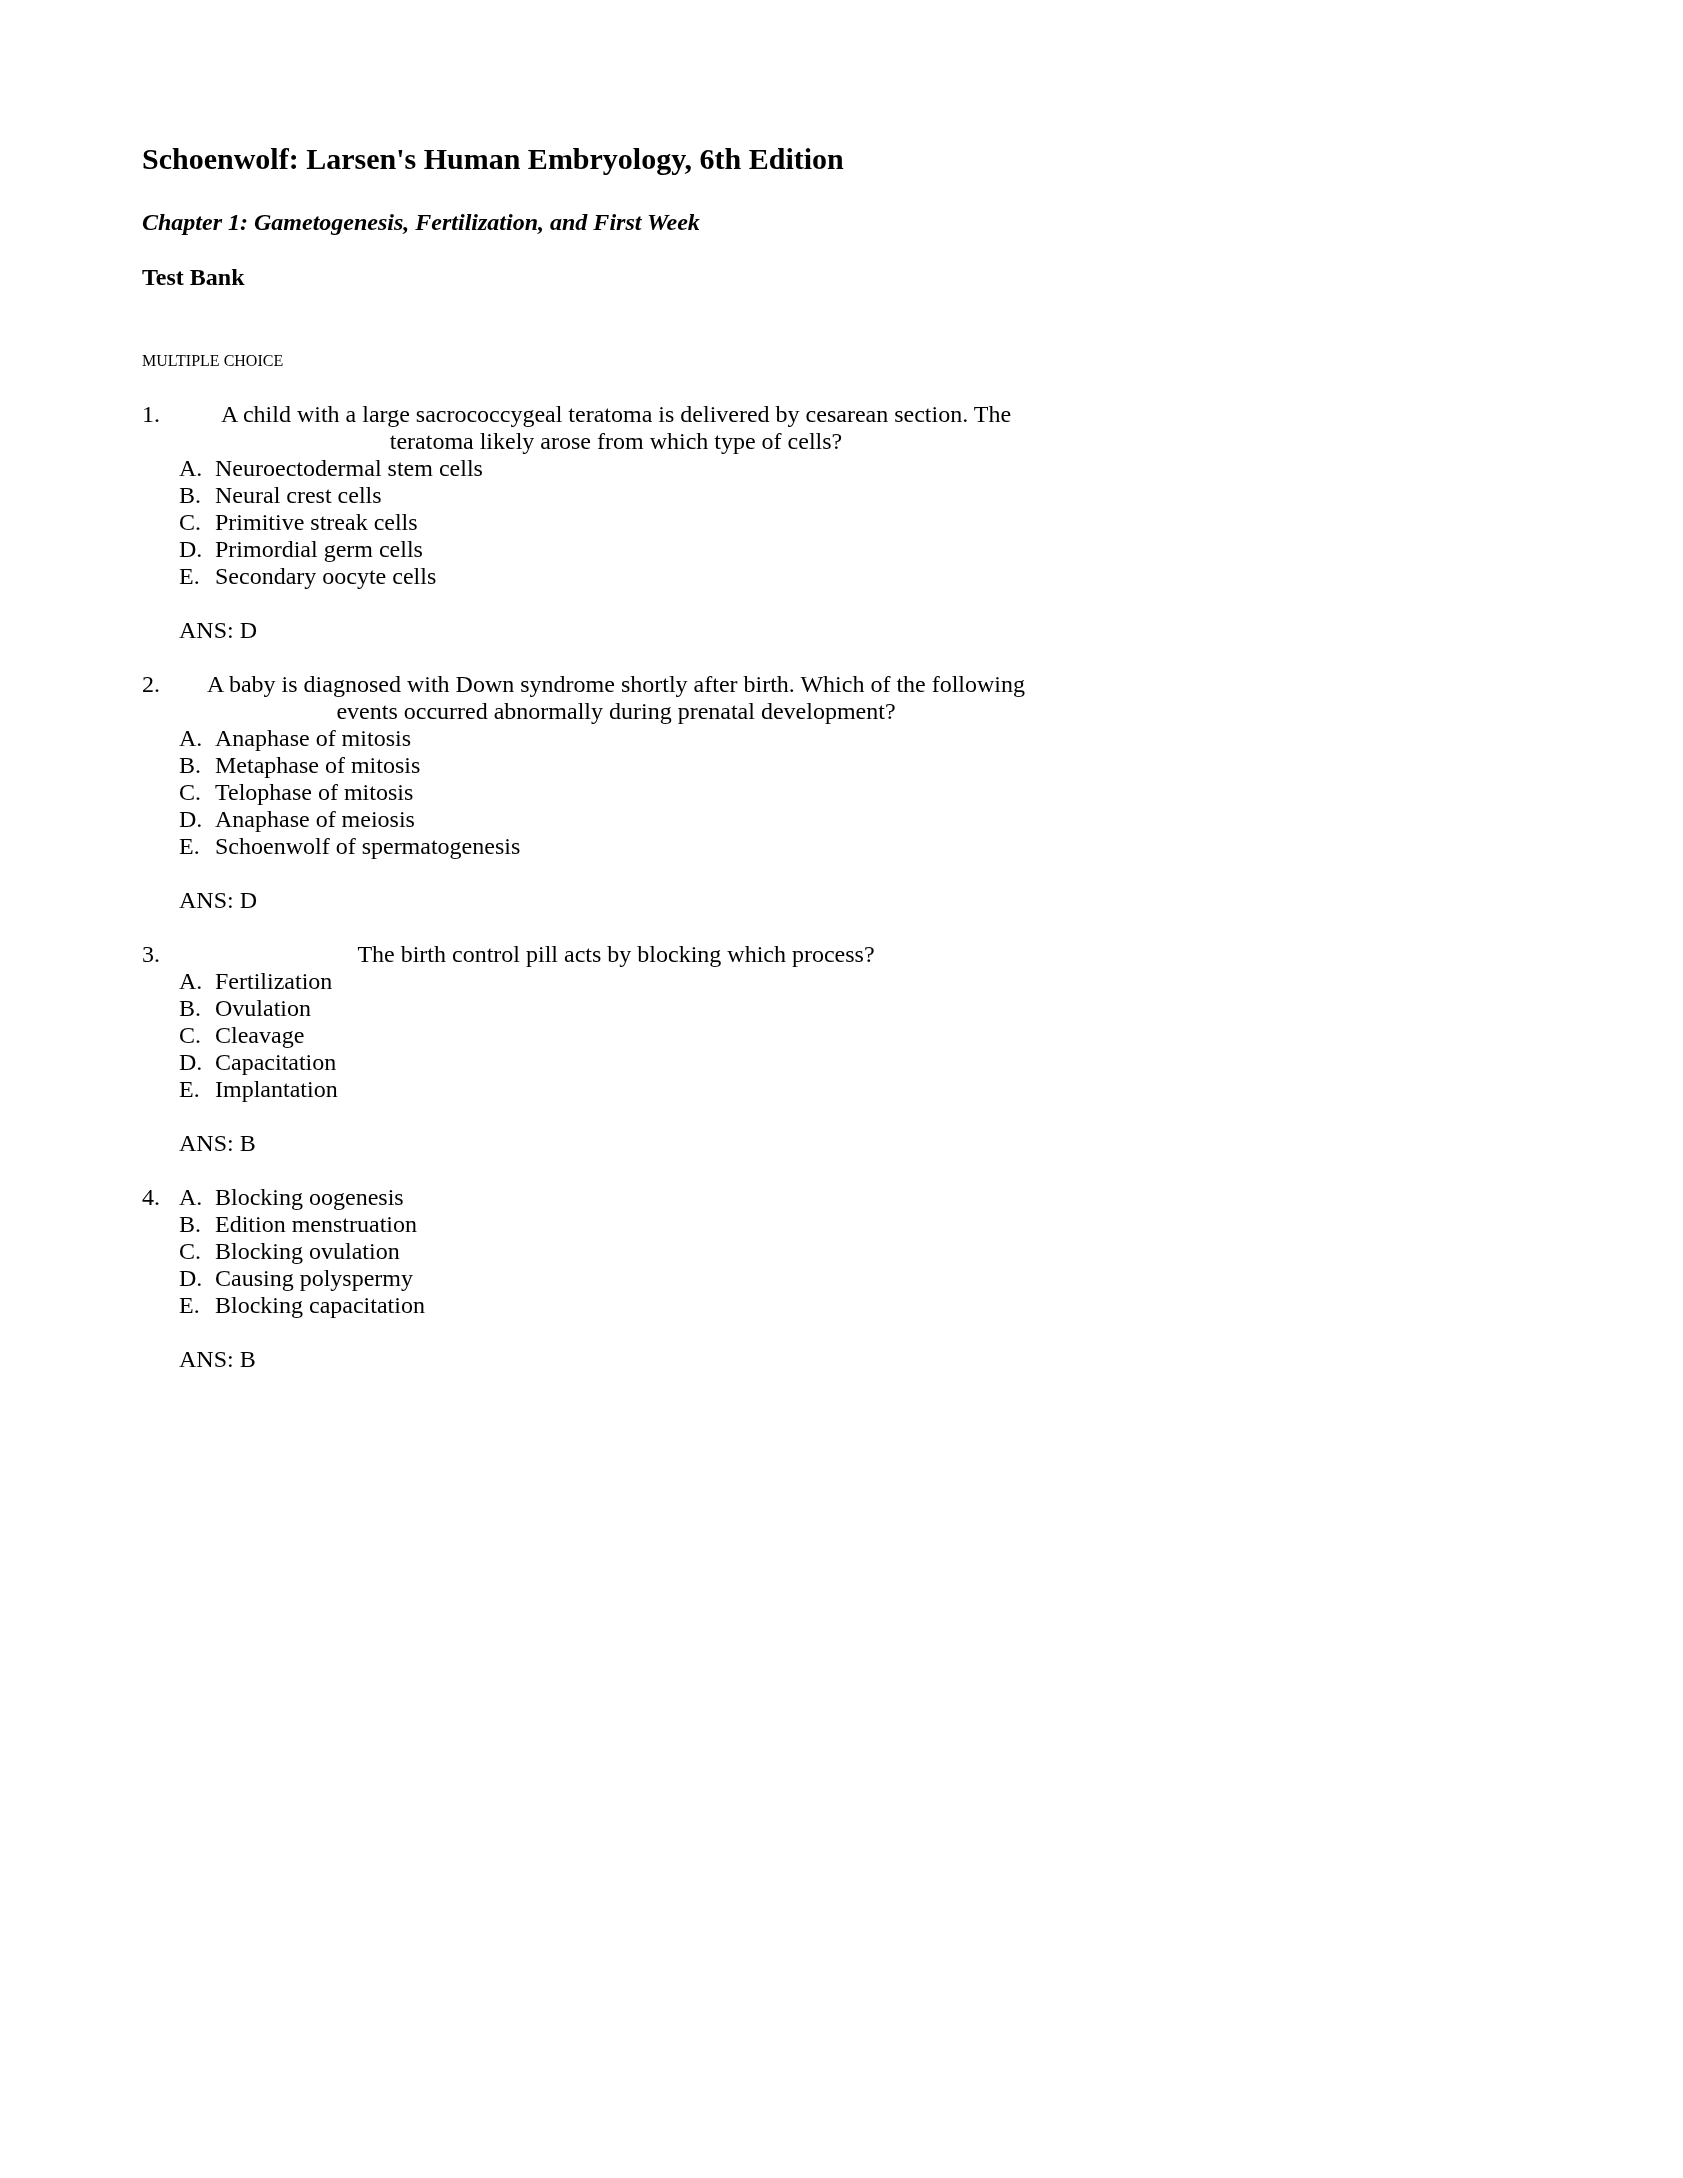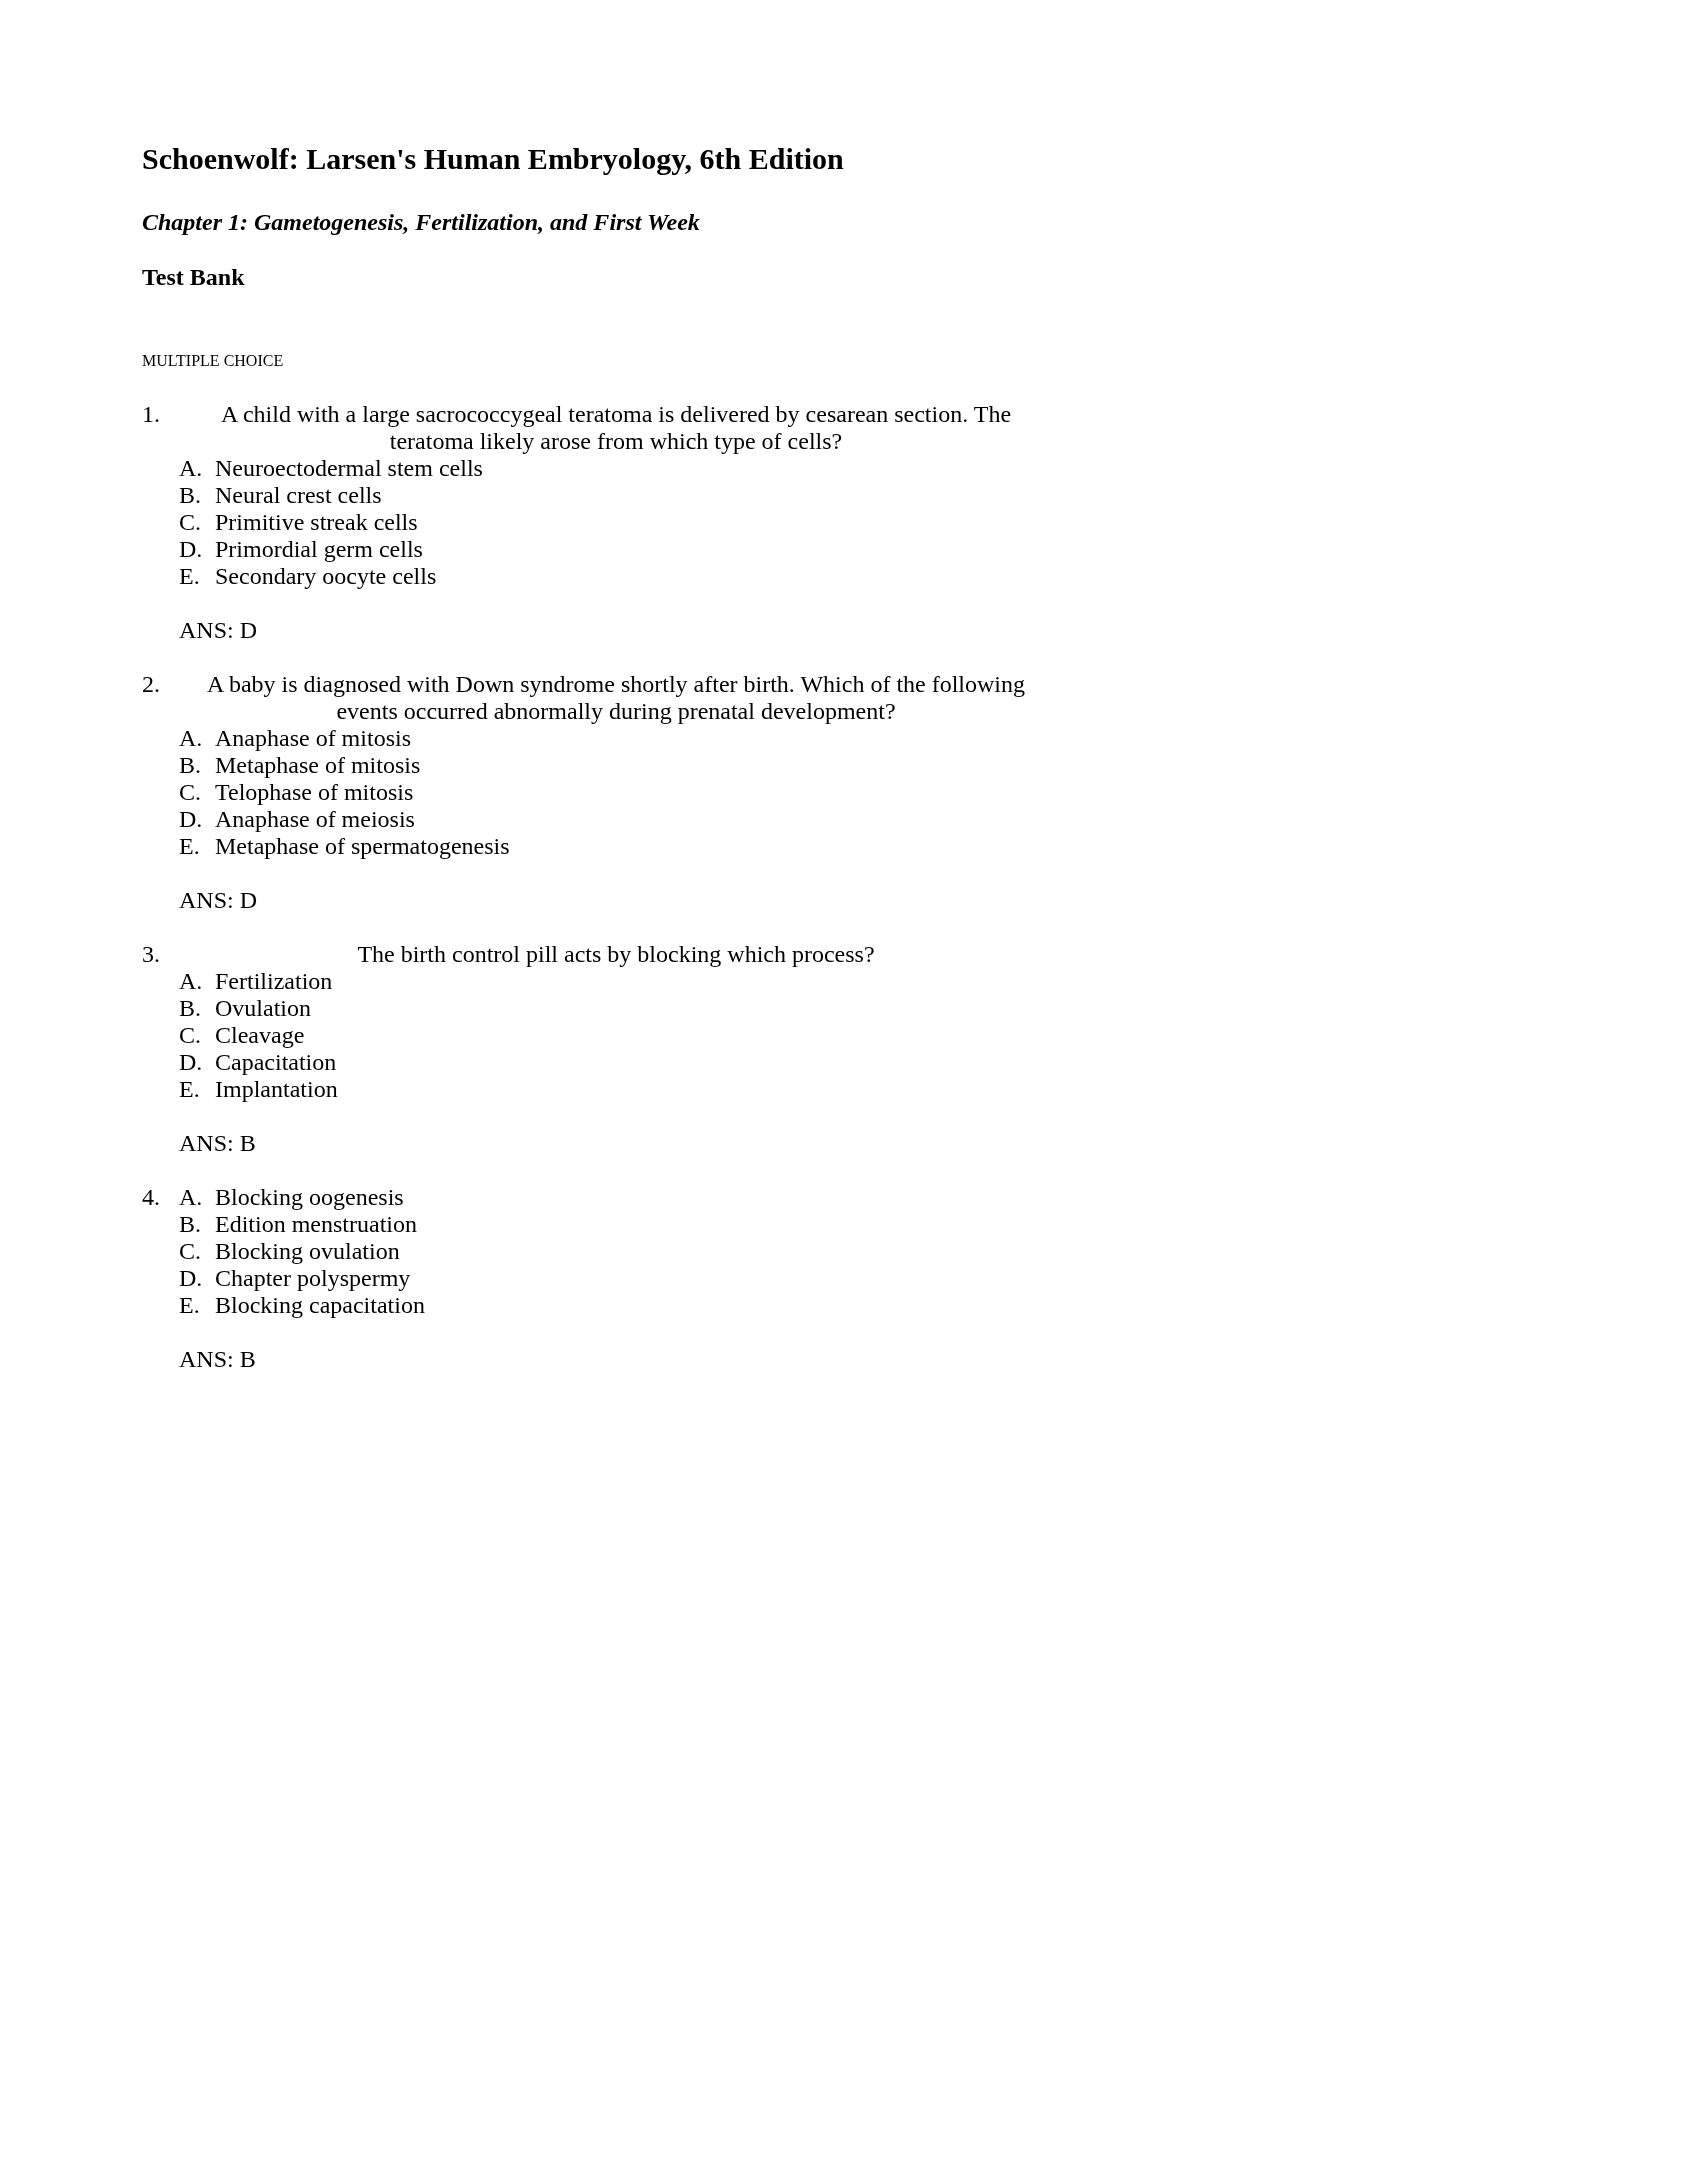--- a/index.html
+++ b/index.html
@@ -142,21 +142,21 @@
     <span class="c-text">Telophase of mitosis</span>
   </div>
 
   <div class="choice">
     <span class="c-letter">D.</span>
     <span class="c-text">Anaphase of meiosis</span>
   </div>
 
   <div class="choice">
     <span class="c-letter">E.</span>
-    <span class="c-text">Metaphase of spermatogenesis</span>
+    <span class="c-text">Schoenwolf of spermatogenesis</span>
   </div>
 </div>
       <div class="answer">ANS: D</div>
     </div>
   </div>
 
   <div class="question">
     <span class="q-num">3.</span>
     <div class="q-body">
       <div class="q-text">The birth control pill acts by blocking which process?</div>
@@ -204,21 +204,21 @@
     <span class="c-text">Edition menstruation</span>
   </div>
 
   <div class="choice">
     <span class="c-letter">C.</span>
     <span class="c-text">Blocking ovulation</span>
   </div>
 
   <div class="choice">
     <span class="c-letter">D.</span>
-    <span class="c-text">Chapter polyspermy</span>
+    <span class="c-text">Causing polyspermy</span>
   </div>
 
   <div class="choice">
     <span class="c-letter">E.</span>
     <span class="c-text">Blocking capacitation</span>
   </div>
 </div>
       <div class="answer">ANS: B</div>
     </div>
   </div>

